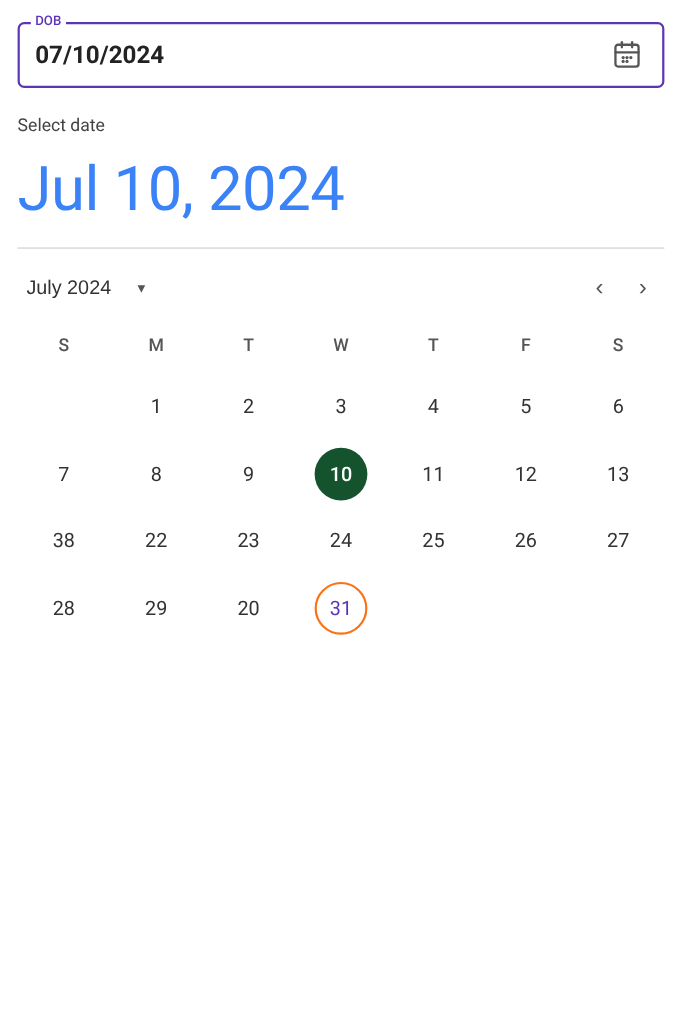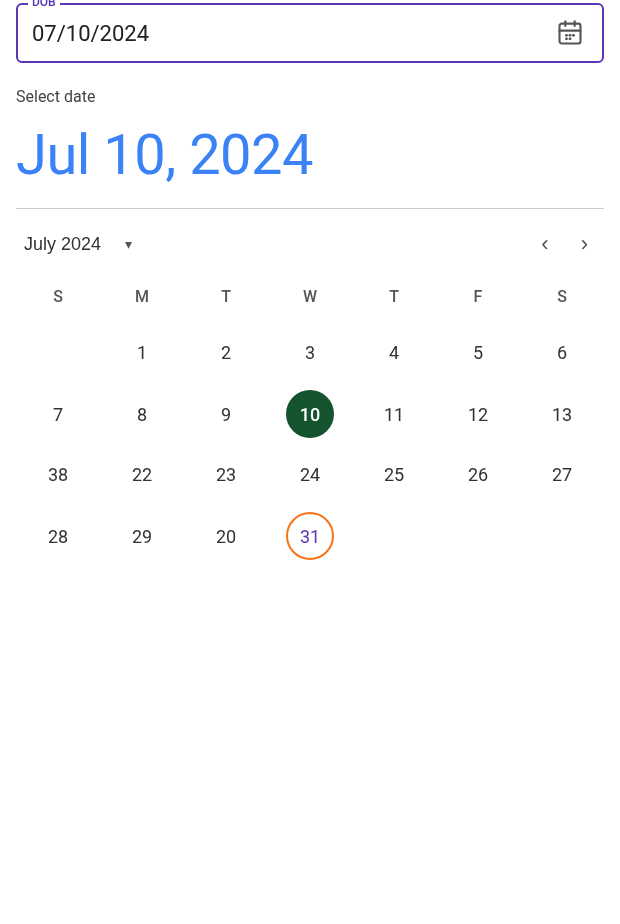--- a/index.html
+++ b/index.html
@@ -5,21 +5,21 @@
     * { box-sizing: border-box; margin: 0; padding: 0; }
     body {
       font-family: Roboto, Arial, sans-serif;
       background: #fff;
       width: 620px;
       min-height: 924px;
       color: #333;
     }
 
     .page-wrapper {
-      padding: 3px 16px 40px 16px;
+      padding: 20px 16px 40px 16px;
     }
 
     
     .dob-field-wrapper {
       position: relative;
       border: 2px solid #5c35b5;
       border-radius: 6px;
       padding: 10px 14px 10px 14px;
       margin-bottom: 24px;
     }
@@ -37,21 +37,21 @@
 
     .dob-input-row {
       display: flex;
       align-items: center;
       justify-content: space-between;
     }
 
     .dob-value {
       font-size: 22px;
       color: #222;
-      font-weight: 400;
+      font-weight: 700;
     }
 
     .calendar-icon-btn {
       background: none;
       border: none;
       cursor: pointer;
       padding: 4px;
       display: flex;
       align-items: center;
       justify-content: center;

